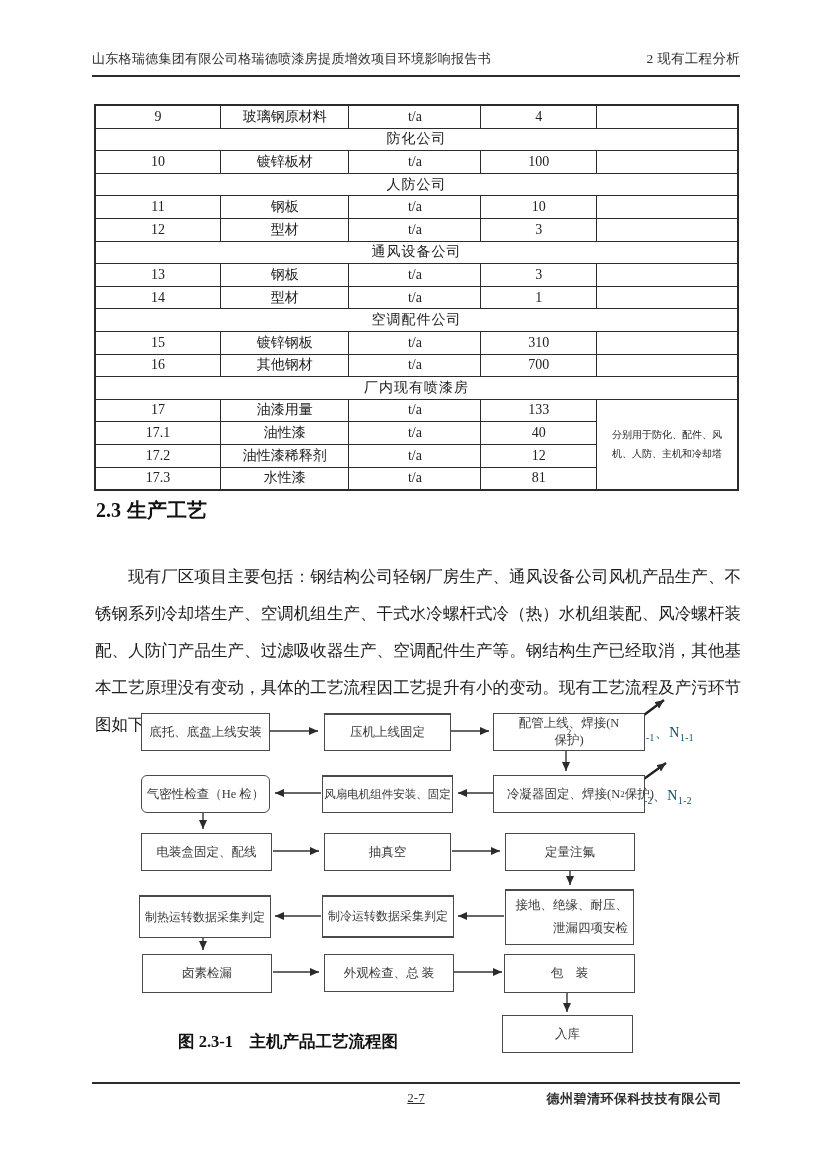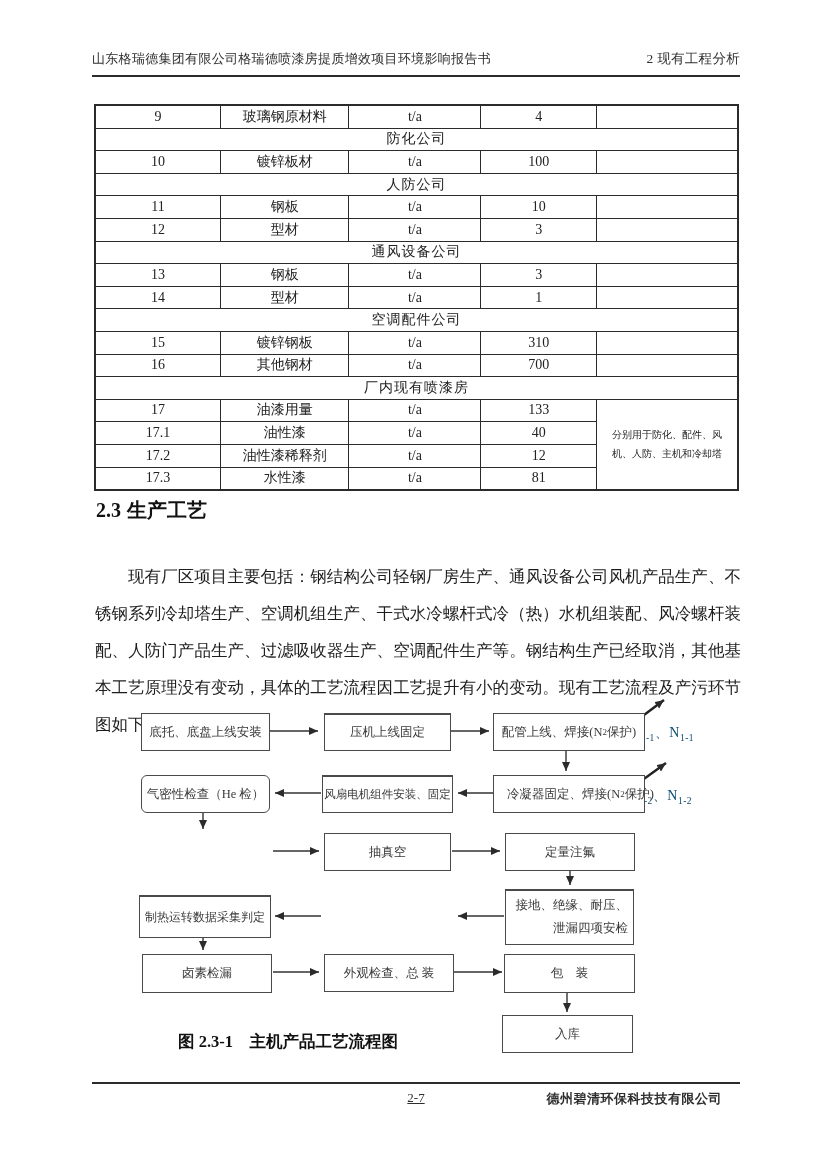--- a/index.html
+++ b/index.html
@@ -203,38 +203,40 @@
 
     <div class="emission" style="left:630px;top:0px;">
       <span>G</span><sub>1-1</sub><span>、</span><span>N</span><sub>1-1</sub>
     </div>
     <div class="emission" style="left:628px;top:63px;">
       <span>G</span><sub>1-2</sub><span>、</span><span>N</span><sub>1-2</sub>
     </div>
 
     <div class="fbox" style="left:141px;top:28px;width:129px;height:38px;">底托、底盘上线安装</div>
     <div class="fbox" style="left:324px;top:28px;width:127px;height:38px;border-top-width:2px;">压机上线固定</div>
-    <div class="fbox" style="left:493px;top:28px;width:152px;height:38px;">
+    <div class="fbox" style="left:493px;top:28px;width:152px;height:38px;flex-direction:column;">
       <span>配管上线、焊接(N</span>
         <sub>2</sub>
         <span>保护)</span>
     </div>
 
     <div class="fbox" style="left:141px;top:90px;width:129px;height:38px;border-radius:6px;">气密性检查（He 检）</div>
     <div class="fbox" style="left:322px;top:90px;width:131px;height:38px;border-top-width:2px;font-size:11.5px;">风扇电机组件安装、固定</div>
     <div class="fbox" style="left:493px;top:90px;width:152px;height:38px;padding-left:23px;">
       <span>冷凝器固定、焊接(N</span>
         <sub>2</sub>
         <span>保护)</span>
     </div>
 
+    <div class="fbox" style="left:141px;top:148px;width:131px;height:38px;">电装盒固定、配线</div>
     <div class="fbox" style="left:324px;top:148px;width:127px;height:38px;">抽真空</div>
     <div class="fbox" style="left:505px;top:148px;width:130px;height:38px;">定量注氟</div>
 
     <div class="fbox" style="left:139px;top:210px;width:132px;height:43px;font-size:12px;border-top-width:2px;">制热运转数据采集判定</div>
+    <div class="fbox" style="left:322px;top:210px;width:132px;height:43px;font-size:12px;border-top-width:2px;border-bottom-width:2px;">制冷运转数据采集判定</div>
     <div class="fbox wrap" style="left:505px;top:204px;width:129px;height:56px;border-top-width:2px;">接地、绝缘、耐压、泄漏四项安检</div>
 
     <div class="fbox" style="left:142px;top:269px;width:130px;height:39px;">卤素检漏</div>
     <div class="fbox" style="left:324px;top:269px;width:130px;height:38px;">外观检查、总 装</div>
     <div class="fbox" style="left:504px;top:269px;width:131px;height:39px;">包　装</div>
 
     <div class="fbox" style="left:502px;top:330px;width:131px;height:38px;">入库</div>
 
     <div class="fig-caption">图 2.3-1　主机产品工艺流程图</div>
   </div>

